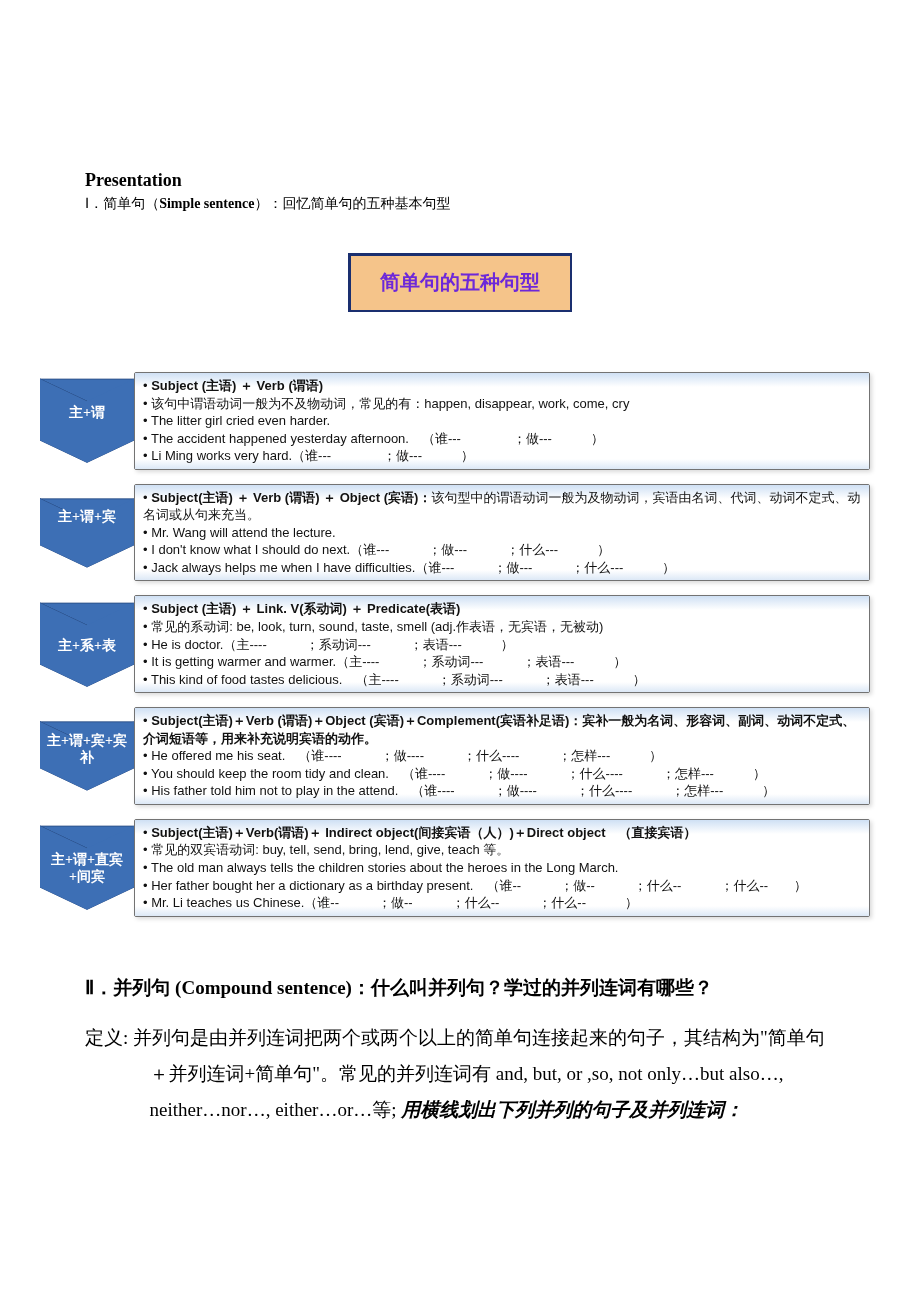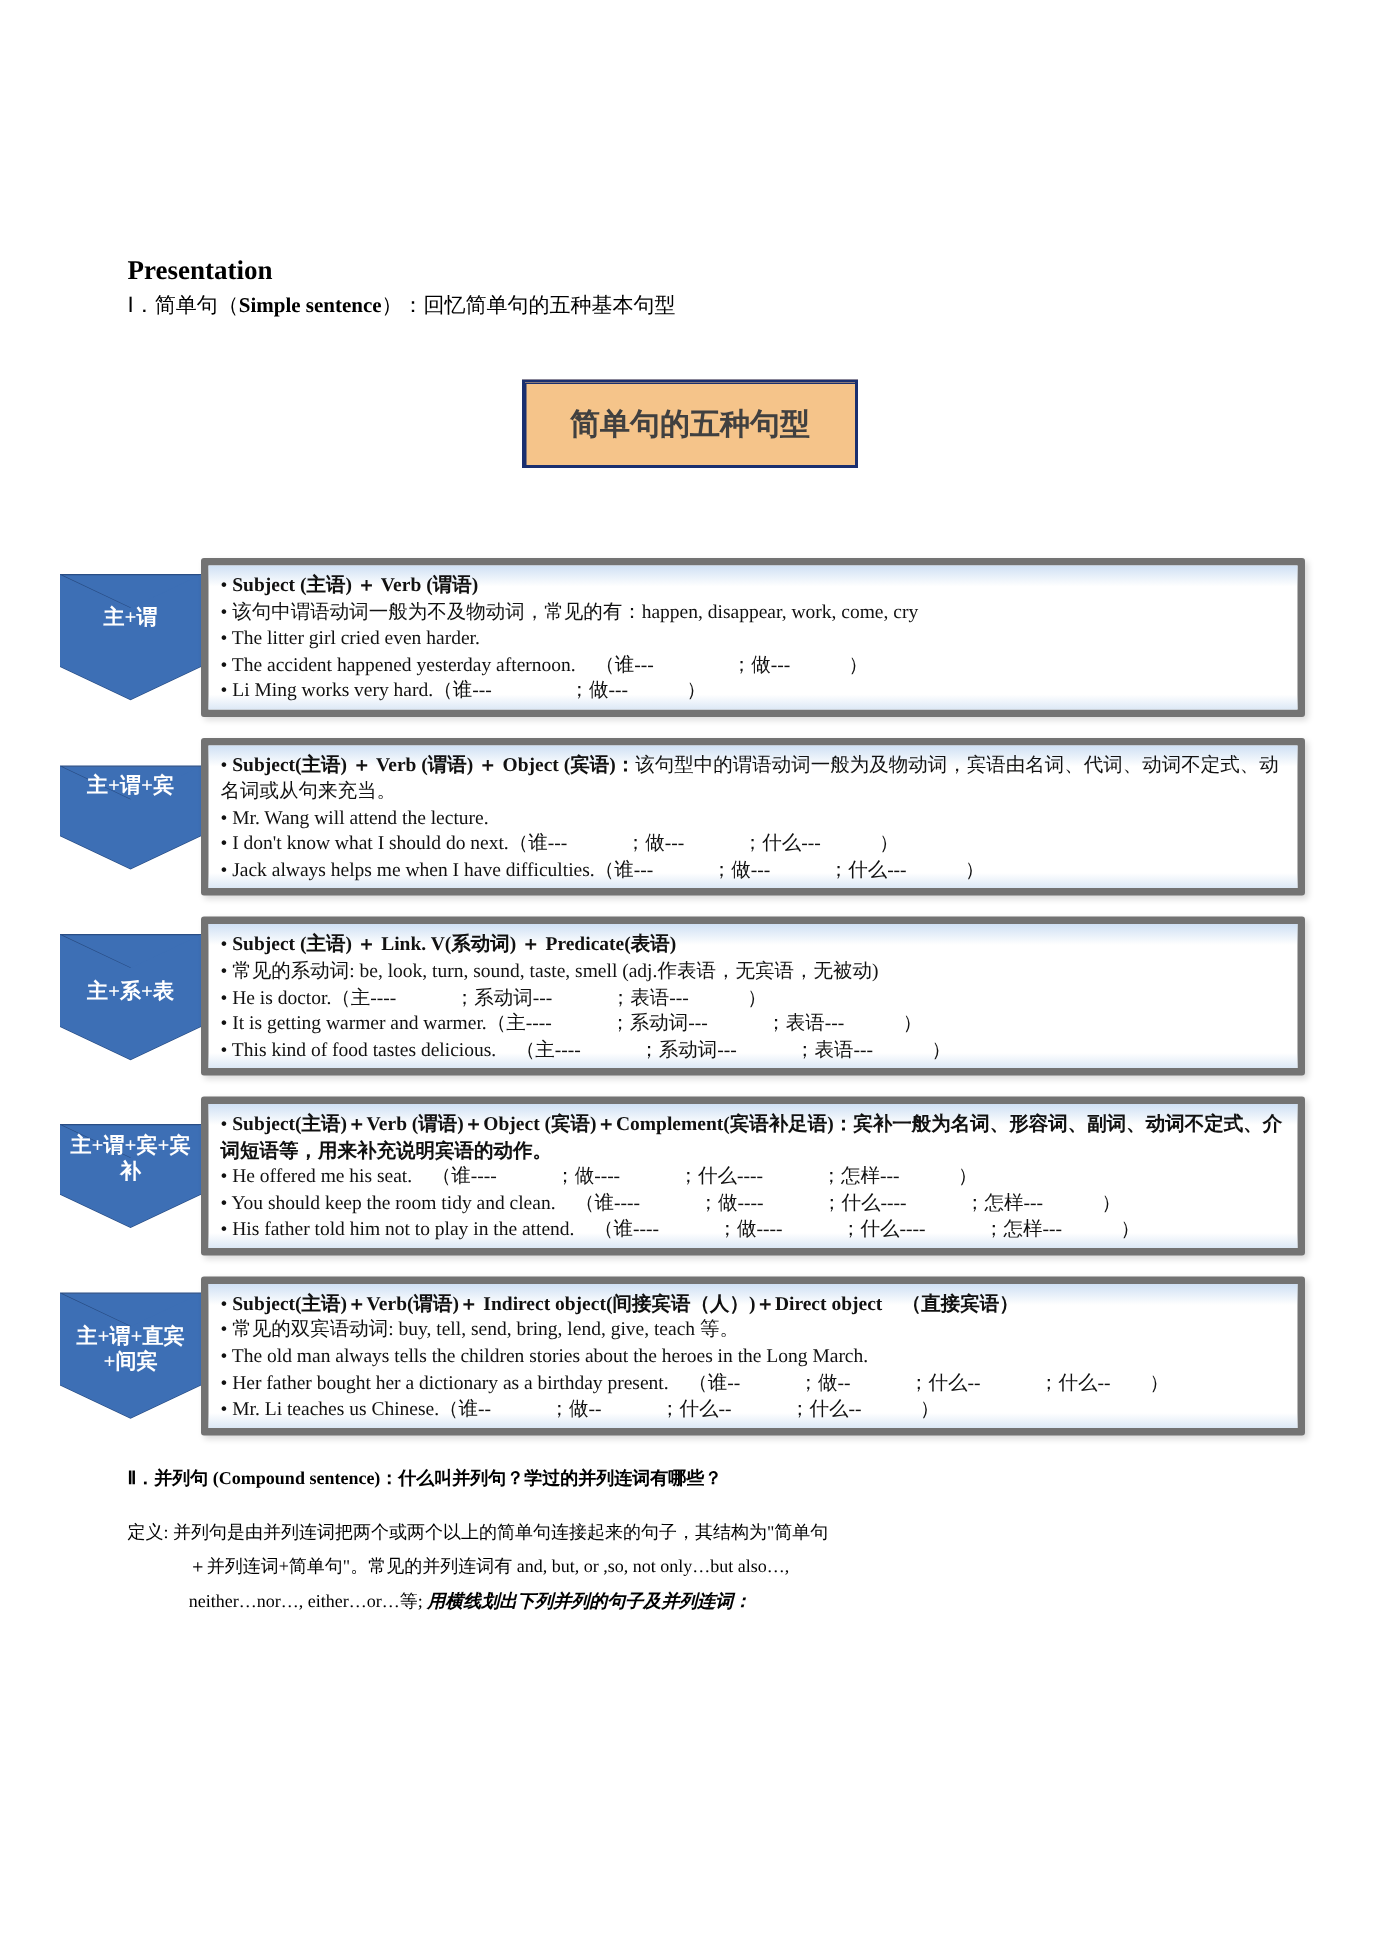--- a/index.html
+++ b/index.html
@@ -33,21 +33,21 @@
     margin: 40px 0 60px 0;
   }
   .banner {
     display: inline-block;
     background: #f5c48a;
     border: 2px solid #1a2f6f;
     padding: 14px 30px;
     font-family: "STKaiti", "KaiTi", cursive;
     font-weight: bold;
     font-size: 20px;
-    color: #404040;
+    color: #6d28d9;
     position: relative;
     box-shadow: 1px 1px 0 #1a2f6f inset;
   }
   .list-wrap {
     position: relative;
     margin-left: -45px;
     width: 830px;
   }
   .row {
     position: relative;
@@ -68,28 +68,28 @@
     position: absolute;
     color: #fff;
     font-weight: bold;
     font-size: 14px;
     text-align: center;
     width: 90px;
     line-height: 1.2;
   }
   .content-box {
     flex: 1;
-    border: 5px solid #737373;
+    border: 1px solid #737373;
     background: #fff;
     border-radius: 2px;
     box-shadow: 2px 2px 4px rgba(0,0,0,.15);
     padding: 4px 6px 4px 8px;
     font-size: 13px;
     line-height: 1.35;
-    font-family: Liberation Serif, serif;
+    font-family: Liberation Sans, sans-serif;
     color: #111;
   }
   .gradient-top {
     position: absolute;
     top:0; left:0; right:0;
     height: 14px;
     background: linear-gradient(#cfe0f4, rgba(255,255,255,0));
     pointer-events: none;
   }
   .gradient-bottom {
@@ -98,22 +98,22 @@
     height: 10px;
     background: linear-gradient(rgba(255,255,255,0), #dce8f6);
     pointer-events: none;
   }
   .content-box { position: relative; }
   .content-box .line { position: relative; z-index: 1; }
   .content-box .line::before {
     content: "• ";
   }
   .sec2 {
-    margin-top: 17px;
-    font-size: 12px;
+    margin-top: 53px;
+    font-size: 19px;
     line-height: 1.9;
   }
   .sec2 .para {
     margin-top: 14px;
     text-align: justify;
   }
   .sec2 .kaiti {
     font-family: "STKaiti","KaiTi",cursive;
     font-weight: bold;
     font-style: italic;

